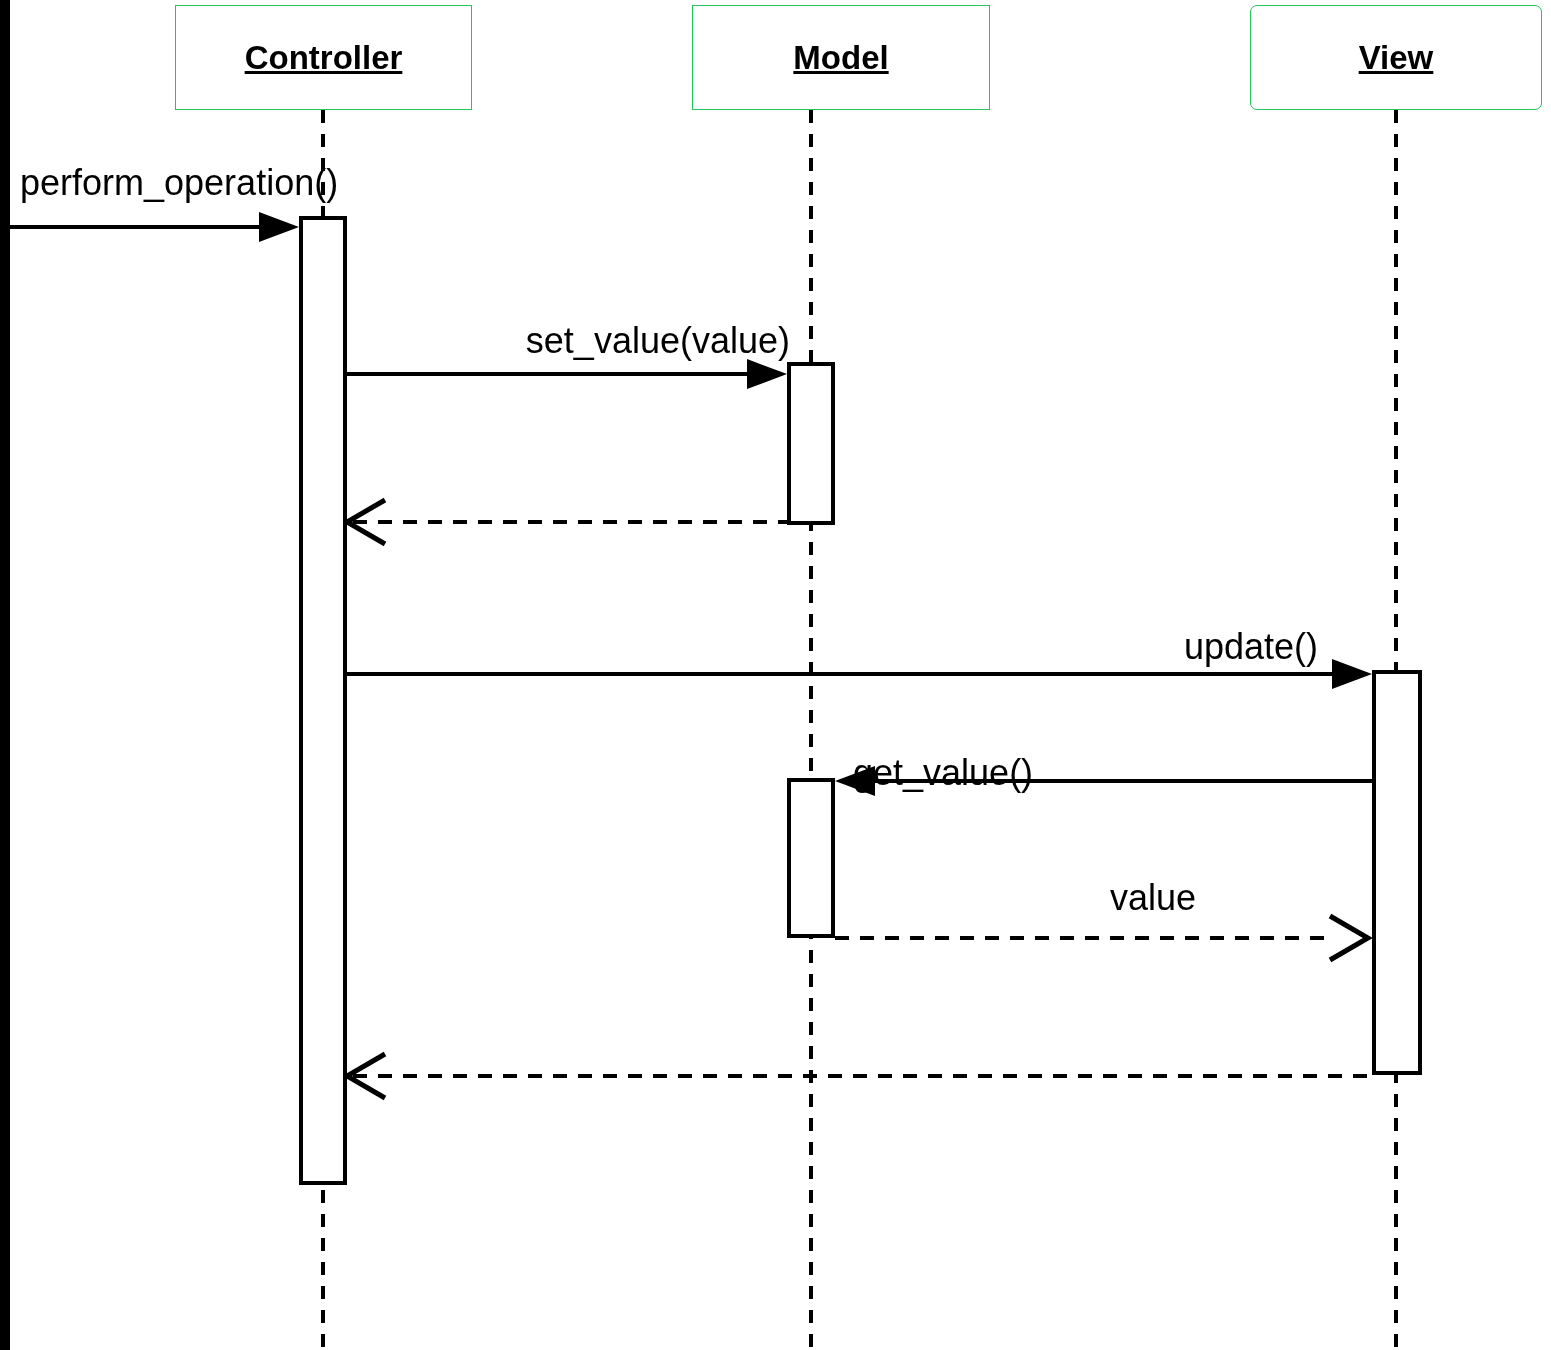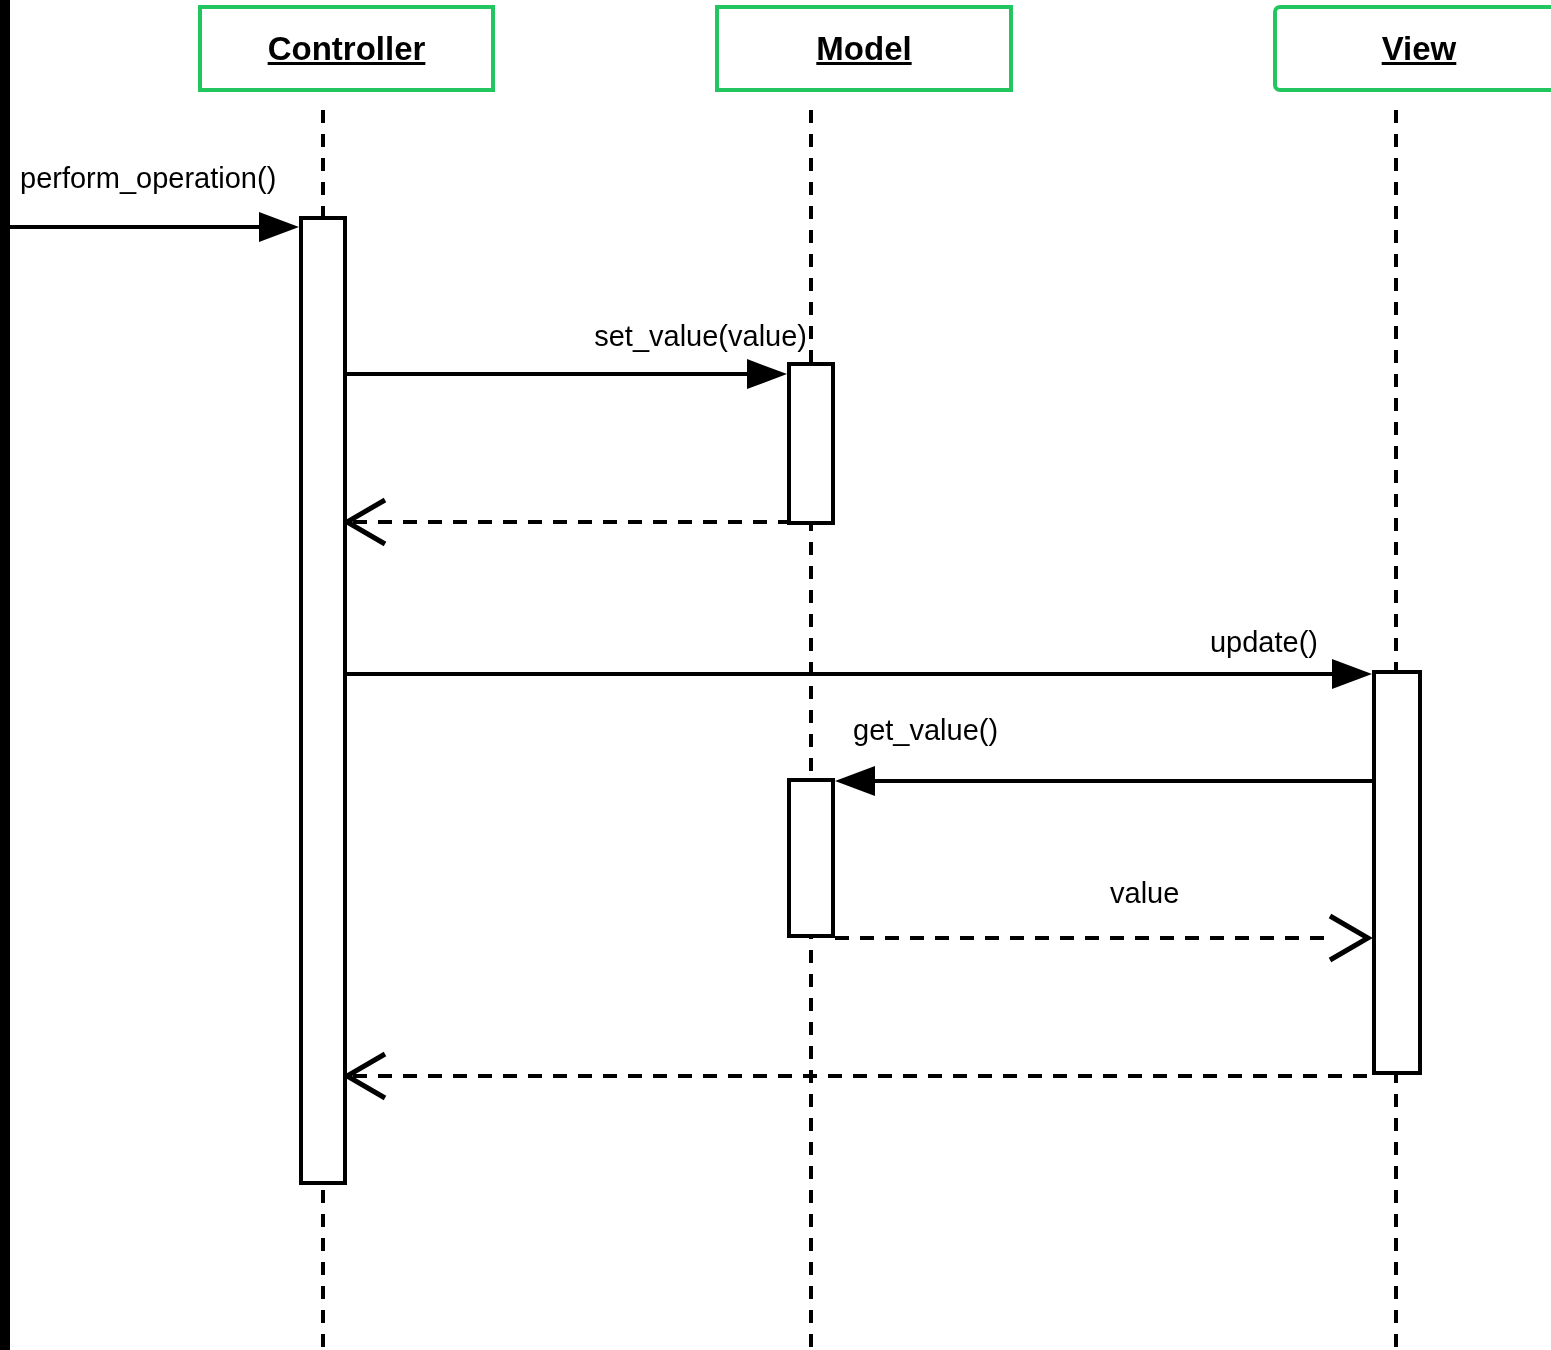--- a/index.html
+++ b/index.html
@@ -4,22 +4,22 @@
 <style>
   html,body { margin:0; padding:0; background:#ffffff; }
   .canvas {
     position:relative; width:1551px; height:1350px; background:#ffffff;
     font-family:"Liberation Sans", sans-serif; color:#000; overflow:hidden;
   }
   .edge-bar { position:absolute; left:0; top:0; width:10px; height:1350px; background:#000; }
 
   
   .participant {
-    position:absolute; top:5px; height:87px; border:4px solid #22c55e; background:#fff;
-    box-sizing:border-box; display:flex; align-items:center; justify-content:center;margin-left:23px;
+    position:absolute; top:5px; height:105px; border:1px solid #22c55e; background:#fff;
+    box-sizing:border-box; display:flex; align-items:center; justify-content:center;
   }
   .p-controller { left:175px; width:297px; }
   .p-model      { left:692px; width:298px;text-align:right; }
   .p-view       { left:1250px; width:292px;border-radius:7px; }
   .participant .plabel { font-size:33px; font-weight:bold; text-decoration:underline; }
 
   
   .lifeline {
     position:absolute; top:110px; height:1240px; width:4px;
     background:repeating-linear-gradient(to bottom, #000 0 13px, transparent 13px 24px);
@@ -41,41 +41,41 @@
     background:repeating-linear-gradient(to right, #000 0 14px, transparent 14px 25px); }
 
   
   .head-right { position:absolute; width:0; height:0; z-index:4;
     border-top:15px solid transparent; border-bottom:15px solid transparent; border-left:40px solid #000; }
   .head-left  { position:absolute; width:0; height:0; z-index:4;
     border-top:15px solid transparent; border-bottom:15px solid transparent; border-right:40px solid #000; }
 
   .open-head { position:absolute; z-index:4; }
 
-  .msg-label { position:absolute; font-size:29px; white-space:nowrap; z-index:5; }
+  .msg-label { position:absolute; font-size:36px; white-space:nowrap; z-index:5; }
 
   
   .m1-line  { left:10px;  top:225px;  width:252px; }
   .m1-head  { left:259px; top:212px; }
   .m1-label { left:20px;  top:162px; }
 
   .m2-line  { left:347px; top:372px;  width:403px; }
   .m2-head  { left:747px; top:359px; }
-  .m2-label { right:744px; top:320px;margin-left:36px; }
+  .m2-label { right:761px; top:320px;margin-left:36px; }
 
   .m3-line  { left:353px; top:520px;  width:434px; }
   .m3-head  { left:343px; top:494px; }
 
   .m4-line  { left:347px; top:672px;  width:988px; }
   .m4-head  { left:1332px; top:659px; }
   .m4-label { right:233px; top:626px; }
 
   .m5-line  { left:872px;  top:779px;  width:500px; }
   .m5-head  { left:835px;  top:766px; }
-  .m5-label { left:853px;  top:714px; }
+  .m5-label { left:853px;  top:752px; }
 
   .m6-line  { left:835px;  top:936px;  width:496px; }
   .m6-head  { left:1328px; top:910px; }
   .m6-label { left:1110px; top:877px; }
 
   .m7-line  { left:353px;  top:1074px; width:1019px; }
   .m7-head  { left:343px;  top:1048px; }
 </style>
 </head>
 <body>

